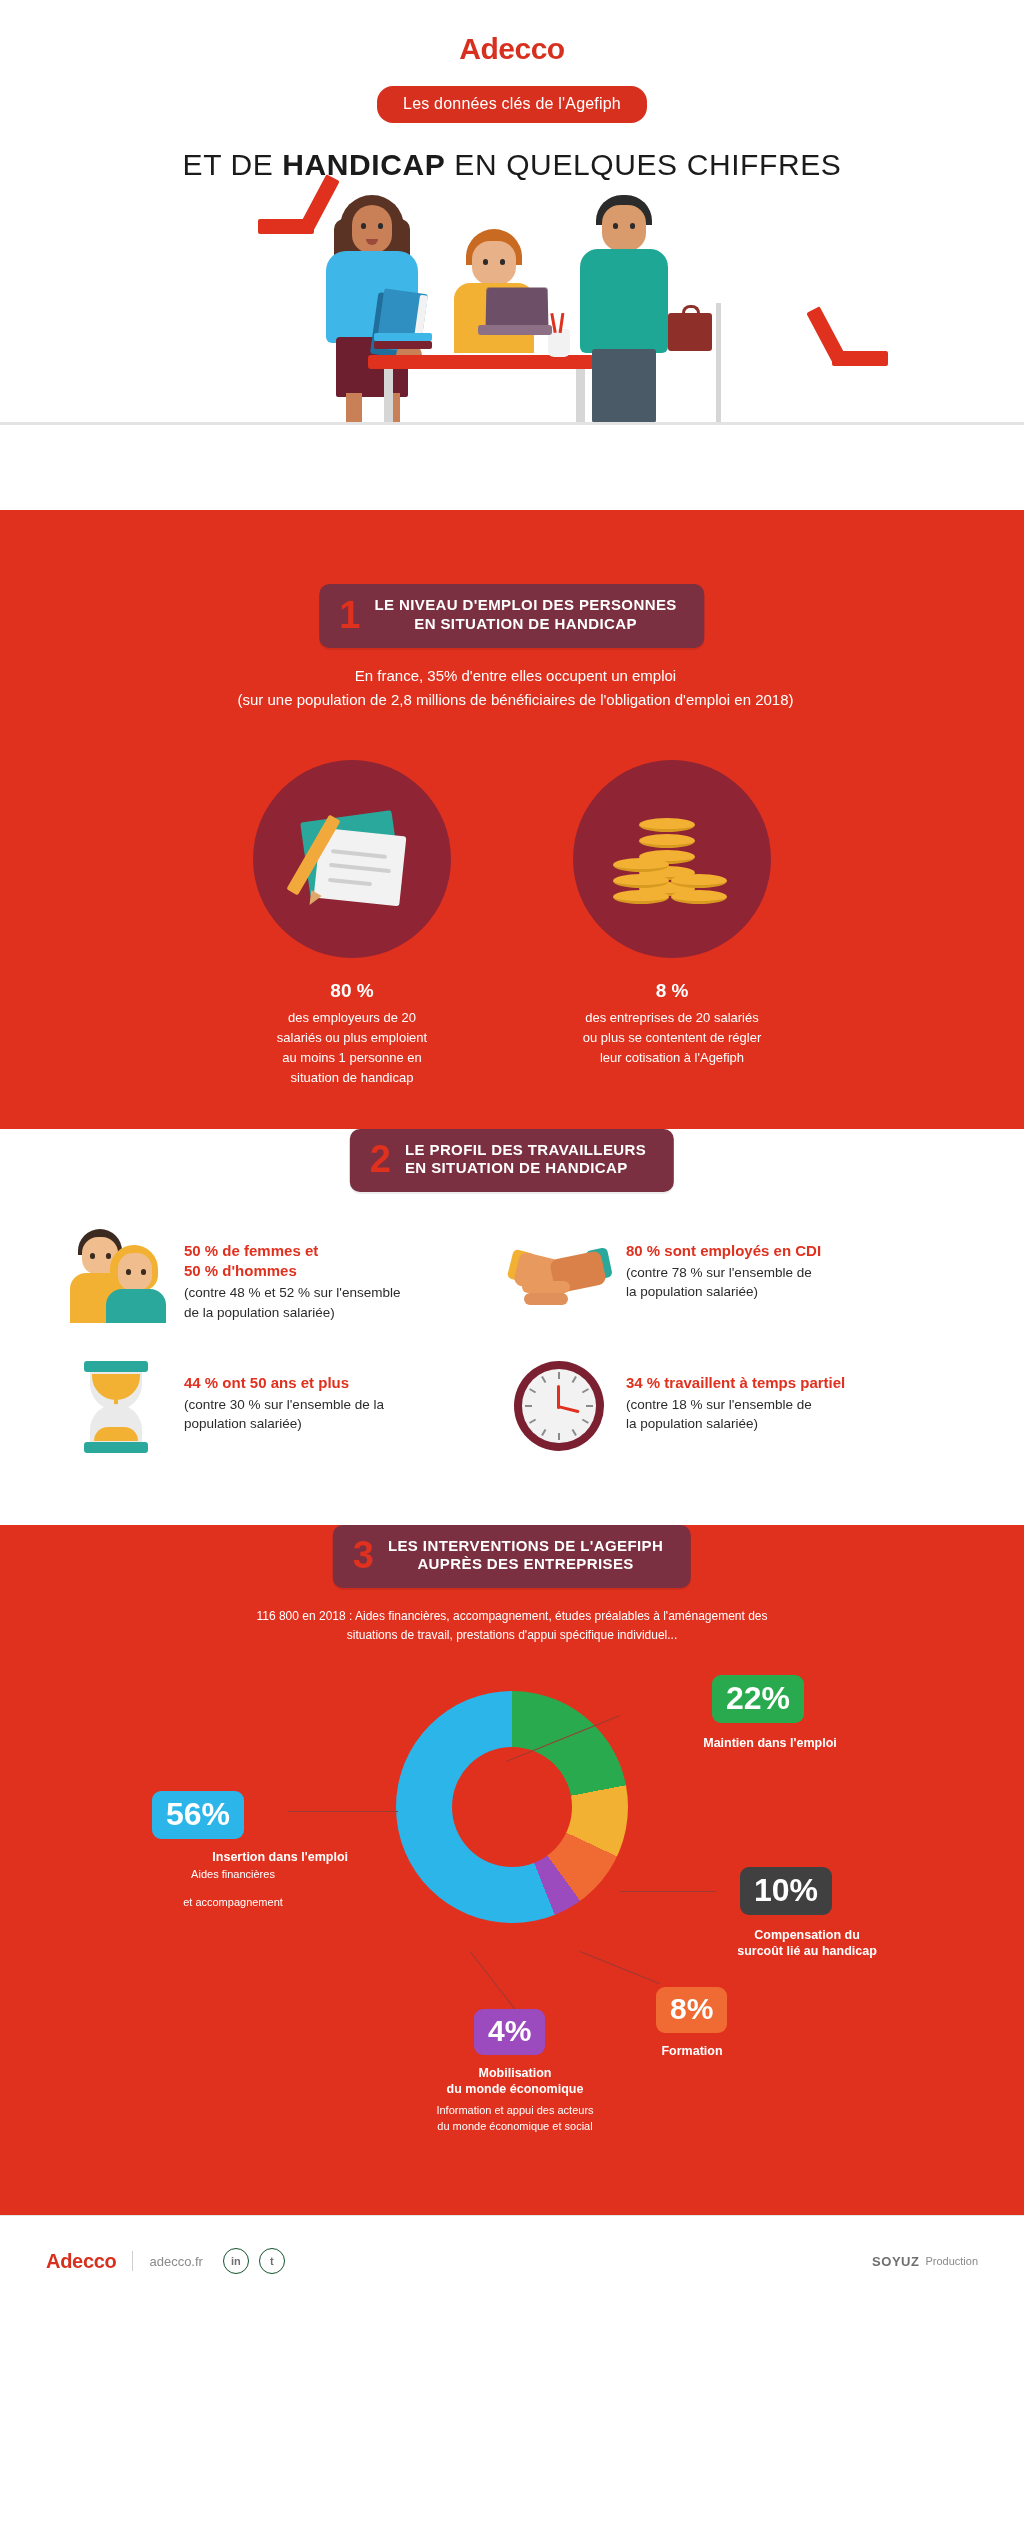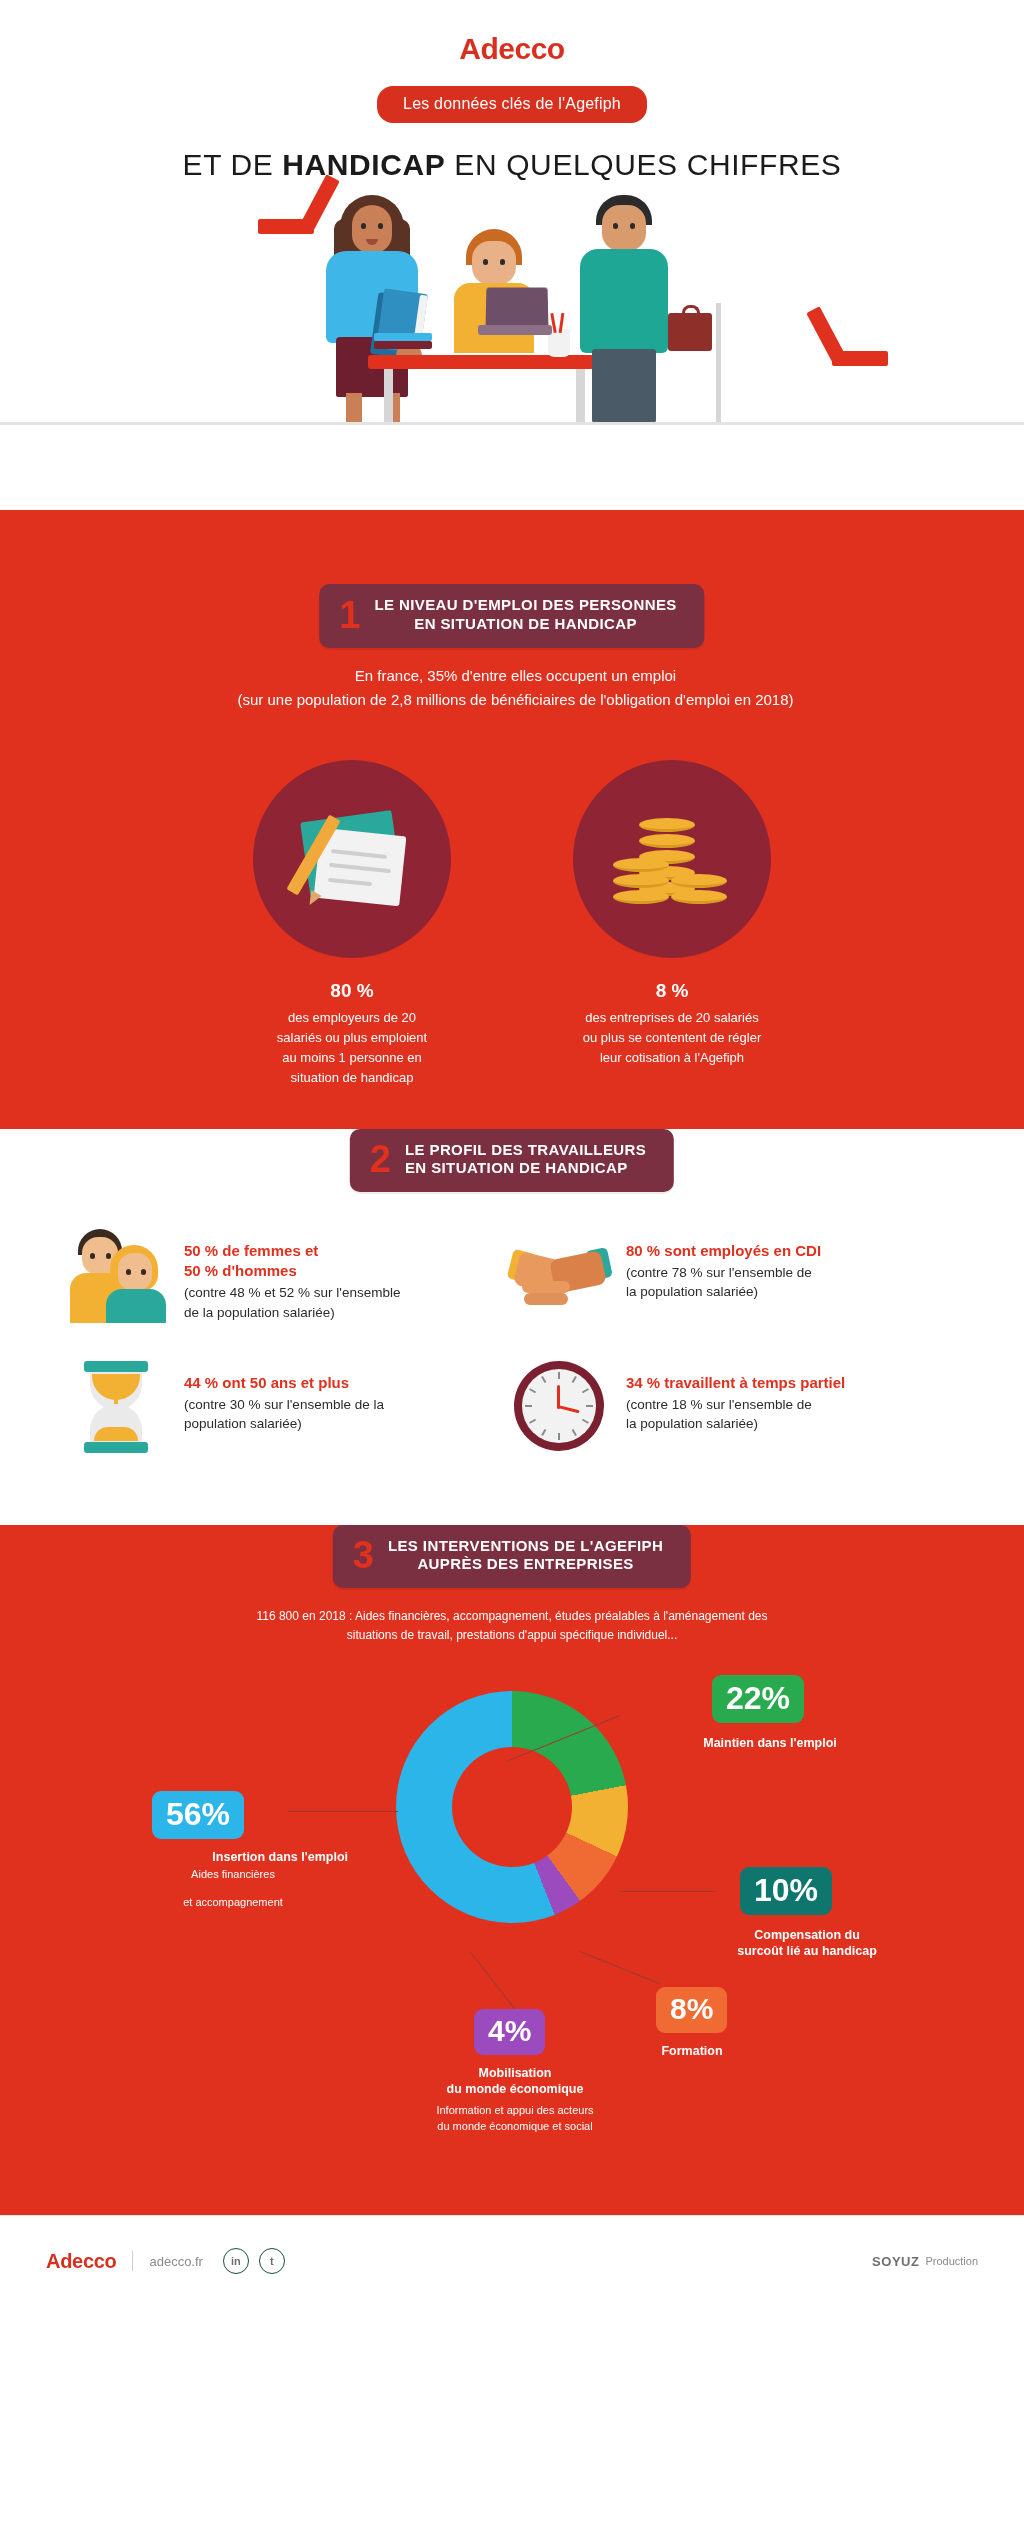--- a/index.html
+++ b/index.html
@@ -590,21 +590,21 @@
       <div class="leader" style="left:470px; top:300px; width:80px; transform:rotate(52deg); transform-origin:left center;"></div>
 
       <div class="tag" style="left:152px; top:140px; background:#2bb5e8; font-size:32px;">56%</div>
       <div class="lbl" style="left:118px; top:198px; width:230px; text-align:right;">Insertion dans l'emploi</div>
       <div class="lbl-sub" style="left:118px; top:216px; width:230px; text-align:center;">Aides financières</div>
       <div class="lbl-sub" style="left:118px; top:244px; width:230px; text-align:center;">et accompagnement</div>
 
       <div class="tag" style="left:712px; top:24px; background:#2aaa4e; font-size:32px;">22%</div>
       <div class="lbl" style="left:640px; top:84px; width:260px; text-align:center;">Maintien dans l'emploi</div>
 
-      <div class="tag" style="left:740px; top:216px; background:#0f766e; font-size:32px;">10%</div>
+      <div class="tag" style="left:740px; top:216px; background:#404040; font-size:32px;">10%</div>
       <div class="lbl" style="left:672px; top:276px; width:270px; text-align:center;">Compensation du</div>
       <div class="lbl" style="left:672px; top:292px; width:270px; text-align:center;">surcoût lié au handicap</div>
 
       <div class="tag" style="left:656px; top:336px; background:#ef6b33; font-size:30px;">8%</div>
       <div class="lbl" style="left:622px; top:392px; width:140px; text-align:center;">Formation</div>
 
       <div class="tag" style="left:474px; top:358px; background:#9b4bbd; font-size:30px;">4%</div>
       <div class="lbl" style="left:400px; top:414px; width:230px; text-align:center;">Mobilisation</div>
       <div class="lbl" style="left:400px; top:430px; width:230px; text-align:center;">du monde économique</div>
       <div class="lbl-sub" style="left:390px; top:452px; width:250px; text-align:center;">Information et appui des acteurs</div>

